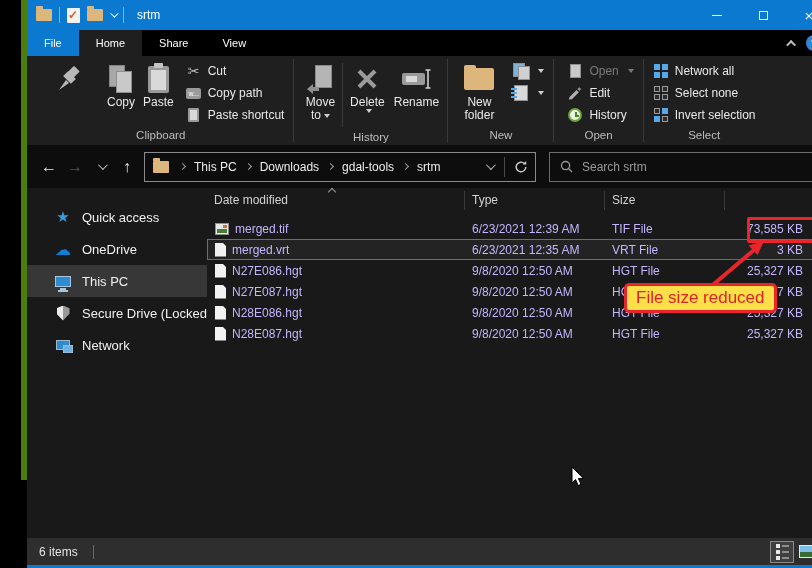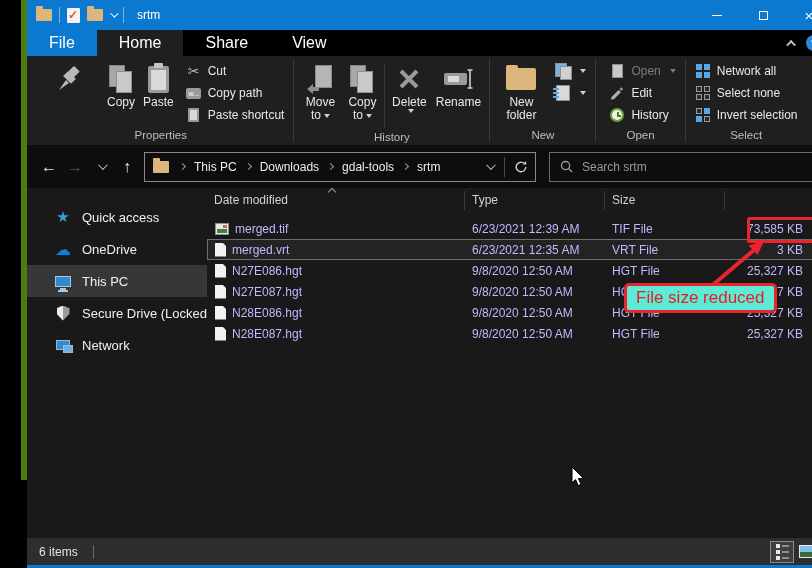--- a/index.html
+++ b/index.html
@@ -18,21 +18,21 @@
   .glyph-min { width:10px; height:1px; background:#fff; display:inline-block; }
   .glyph-max { width:9px; height:9px; border:1px solid #fff; display:inline-block; }
   .mini-folder { width:16px; height:12px; background:#dcb67a; border-radius:1px; position:relative; display:inline-block; }
   .mini-folder::before { content:""; position:absolute; top:-3px; left:0; width:7px; height:3px; background:#dcb67a; border-radius:1px 1px 0 0; }
   .mini-propdoc { width:13px; height:15px; background:#f2f2f2; border-radius:1px; position:relative; display:inline-block; }
   .mini-propdoc::after { content:"\2713"; position:absolute; left:1px; top:0px; color:#e05a1f; font-size:12px; font-weight:bold; }
   .chev { display:inline-block; width:6px; height:6px; border-right:1.5px solid #fff; border-bottom:1.5px solid #fff; transform:rotate(45deg) translateY(-2px); }
 
   
   .tabrow { height:26px; background:#000; display:flex; align-items:stretch; }
-  .tab { padding:0 22px; display:flex; align-items:center; color:#fff; font-size:16px; }
+  .tab { padding:0 17px; display:flex; align-items:center; color:#fff; font-size:11px; }
   .tab-file { background:#0b79d0; }
   .tab-active { background:#1f1f1f; }
   .tabrow-right { margin-left:auto; display:flex; align-items:center; gap:10px; padding-right:10px; }
   .collapse-chev { width:7px; height:7px; border-left:2px solid #bfbfbf; border-top:2px solid #bfbfbf; transform:rotate(45deg) translateY(2px); display:inline-block; }
   .help-btn { width:16px; height:16px; border-radius:50%; background:#2f86d4; color:#fff; font-size:11px; font-weight:bold; display:flex; align-items:center; justify-content:center; }
 
   
   .ribbon { height:89px; background:#1f1f1f; display:flex; align-items:stretch; padding:0 2px; }
   .rdiv { width:1px; background:#3a3a3a; margin:3px 1px; }
   .rgroup { display:flex; flex-direction:column; }
@@ -130,21 +130,21 @@
   .vd-icon i { display:flex; gap:2px; align-items:center; }
   .vd-icon i::before { content:""; width:4px; height:4px; background:#e8e8e8; display:inline-block; }
   .vd-icon i::after { content:""; width:7px; height:2px; background:#8f8f8f; display:inline-block; }
   .vt-icon { width:18px; height:13px; border:1px solid #e8e8e8; background:linear-gradient(#7ec0ea 0 55%, #3a6b35 55% 100%); }
 
   .bottomline { height:3px; background:#0b79d0; }
 
   
   .overlay-svg { position:absolute; left:0; top:0; pointer-events:none; }
   .redbox { position:absolute; left:720px; top:217px; width:71px; height:26px; border:3px solid #e8252c; border-radius:2px; pointer-events:none; }
-  .ann-label { position:absolute; left:597px; top:283px; background:#5eead4; border:3px solid #e8252c; border-radius:5px; color:#e02128; font-size:17px; line-height:21px; padding:1px 9px 2px 9px; pointer-events:none; }
+  .ann-label { position:absolute; left:597px; top:283px; background:#fde047; border:3px solid #e8252c; border-radius:5px; color:#e02128; font-size:17px; line-height:21px; padding:1px 9px 2px 9px; pointer-events:none; }
   .cursor-svg { position:absolute; left:544px; top:466px; pointer-events:none; }
 </style>
 </head>
 <body>
 
 <div class="window">
 
   <div class="titlebar">
     <div class="tb-left">
       <span class="mini-folder"></span>
@@ -221,46 +221,37 @@
             <span>Copy path</span>
           </button>
           <button class="rsmall">
             <span class="ricsm">
                 <span class="mini-clip"></span>
               </span>
             <span>Paste shortcut</span>
           </button>
         </div>
       </div>
-      <div class="rgroup-label">Properties</div>
+      <div class="rgroup-label">Clipboard</div>
     </div>
 
     <div class="rdiv"></div>
 
     <div class="rgroup">
       <div class="rgroup-content">
         <button class="rbig" style="width:42px">
           <span class="ric">
             <span class="moveto-ic">
                 <span class="sheet"></span>
               <svg width="14" height="12" viewBox="0 0 14 12" style="position:absolute;left:-2px;bottom:-1px">
                   <path d="M7 1 L1 6 L7 11 V8 H13 V4 H7 Z" fill="#8f8f8f"></path>
                 </svg>
             </span>
           </span>
           <span><span>Move to</span><span class="caret"></span></span>
-        </button>
-        <button class="rbig" style="width:42px">
-          <span class="ric">
-              <span class="copy2">
-                <span class="s1"></span>
-                <span class="s2"></span>
-              </span>
-            </span>
-          <span><span>Copy to</span><span class="caret"></span></span>
         </button>
         <div class="rdiv" style="align-self:stretch;height:64px"></div>
         <button class="rbig" style="width:46px">
           <span class="ric">
             <svg width="24" height="24" viewBox="0 0 24 24">
                 <path d="M4 4 L20 20 M20 4 L4 20" stroke="#9a9a9a" stroke-width="4"></path>
               </svg>
           </span>
           <span>Delete</span>
           <span class="caret"></span>

